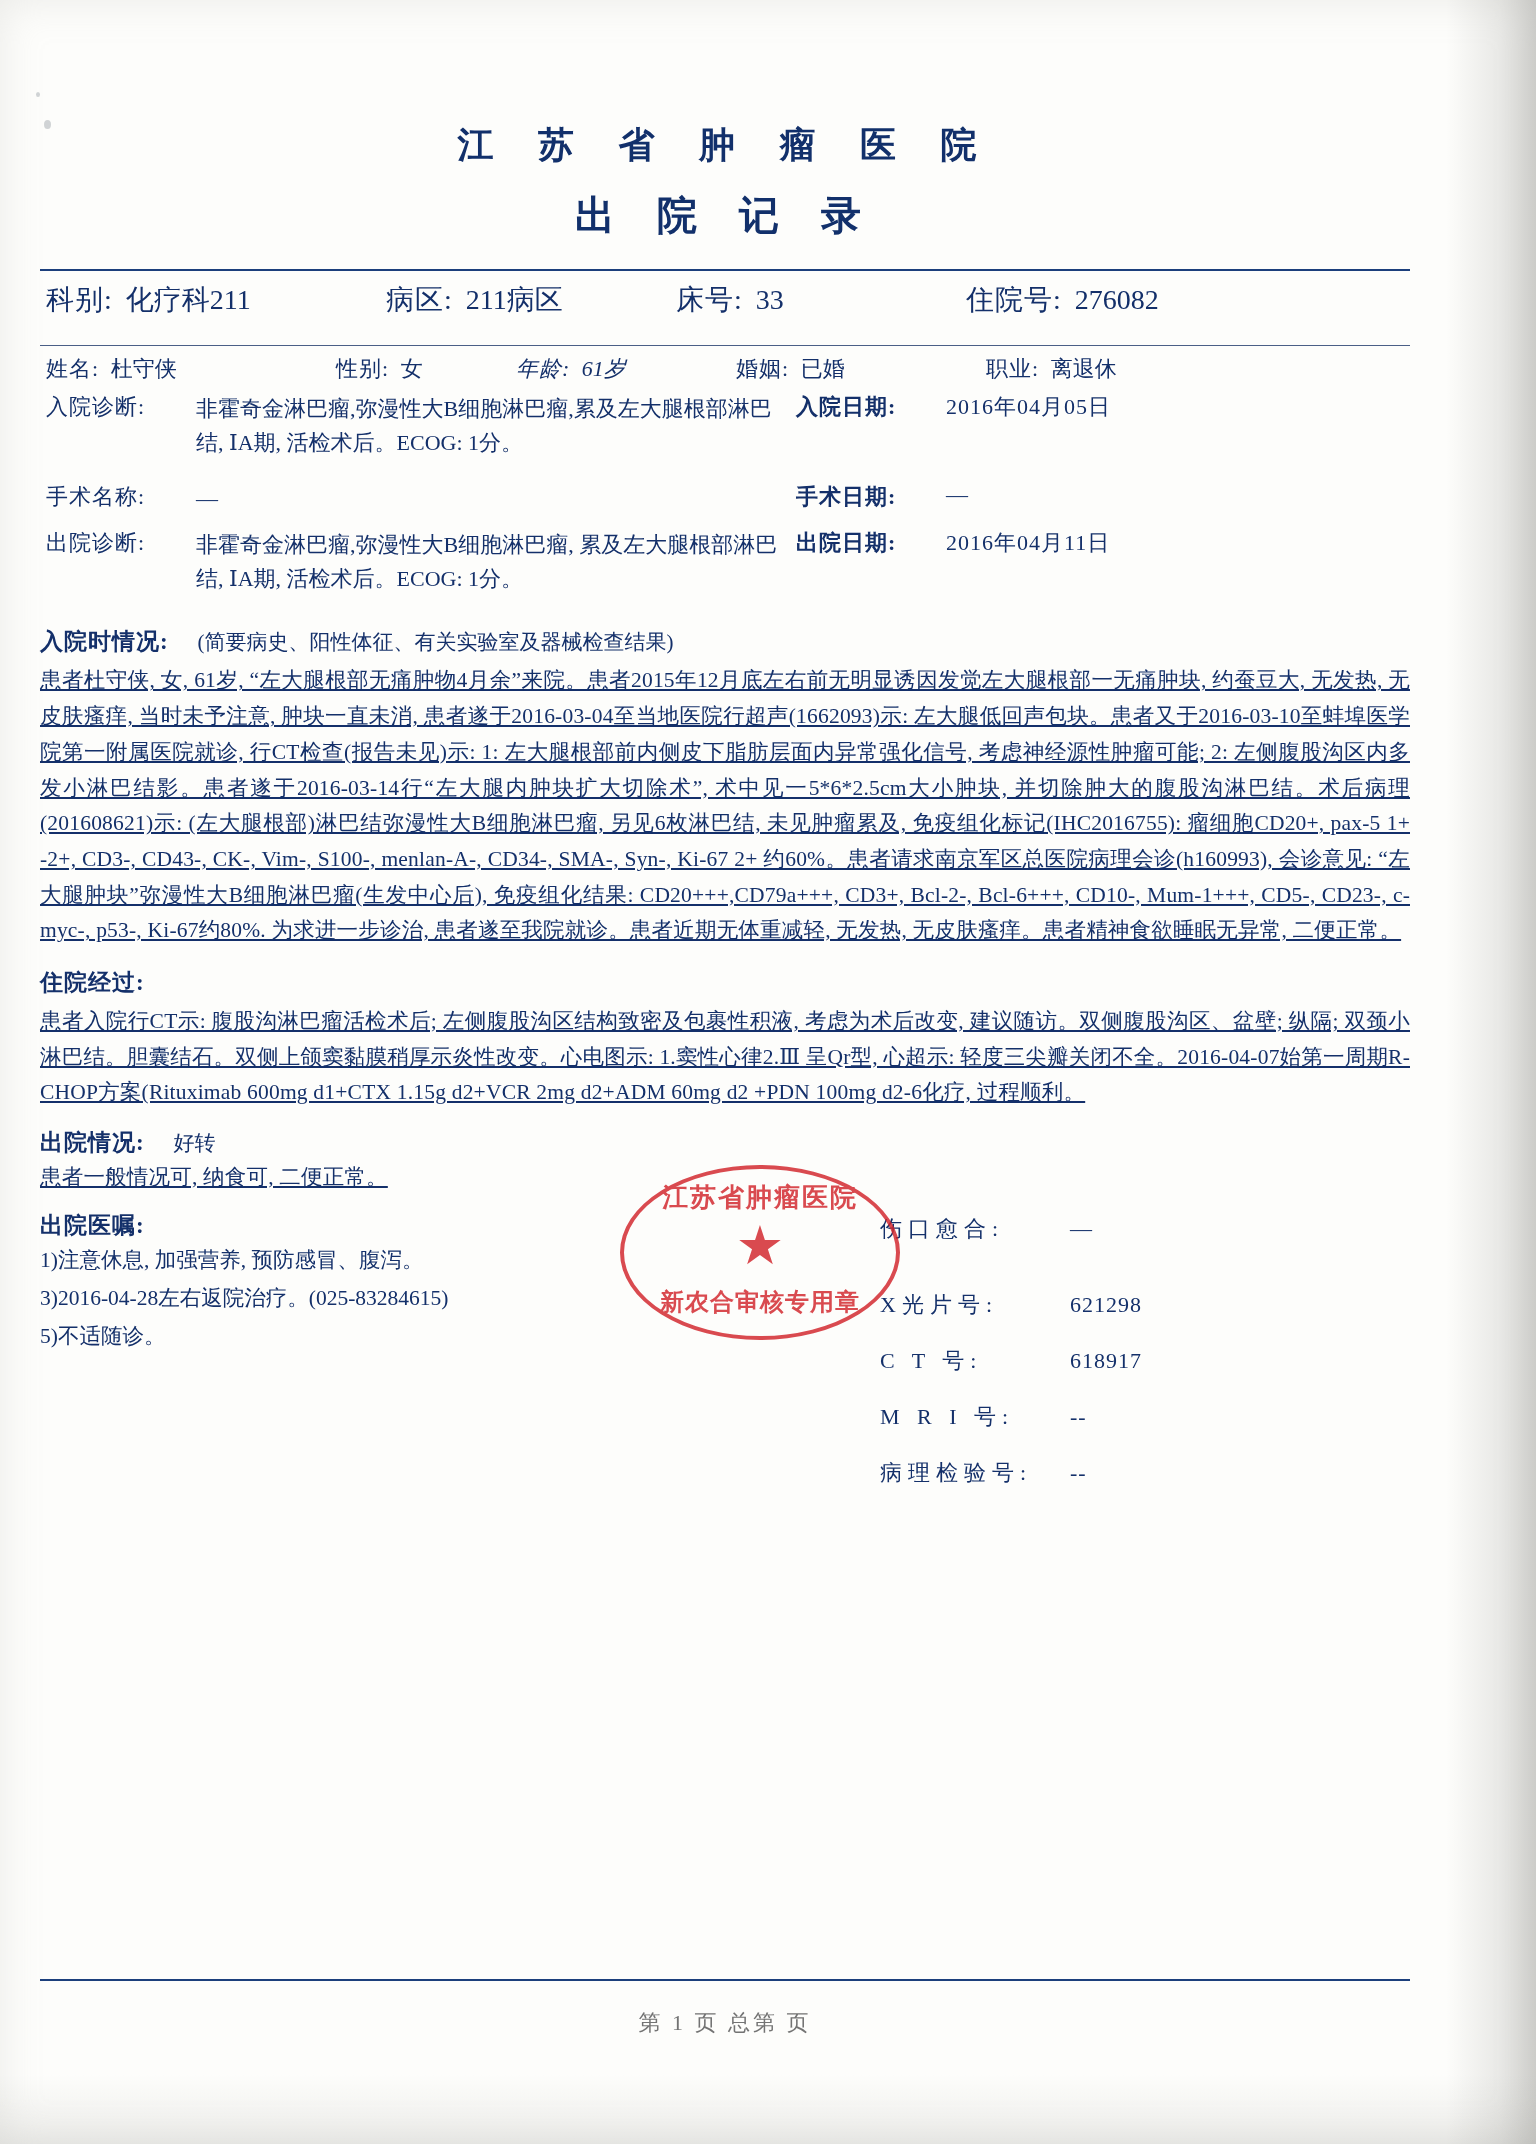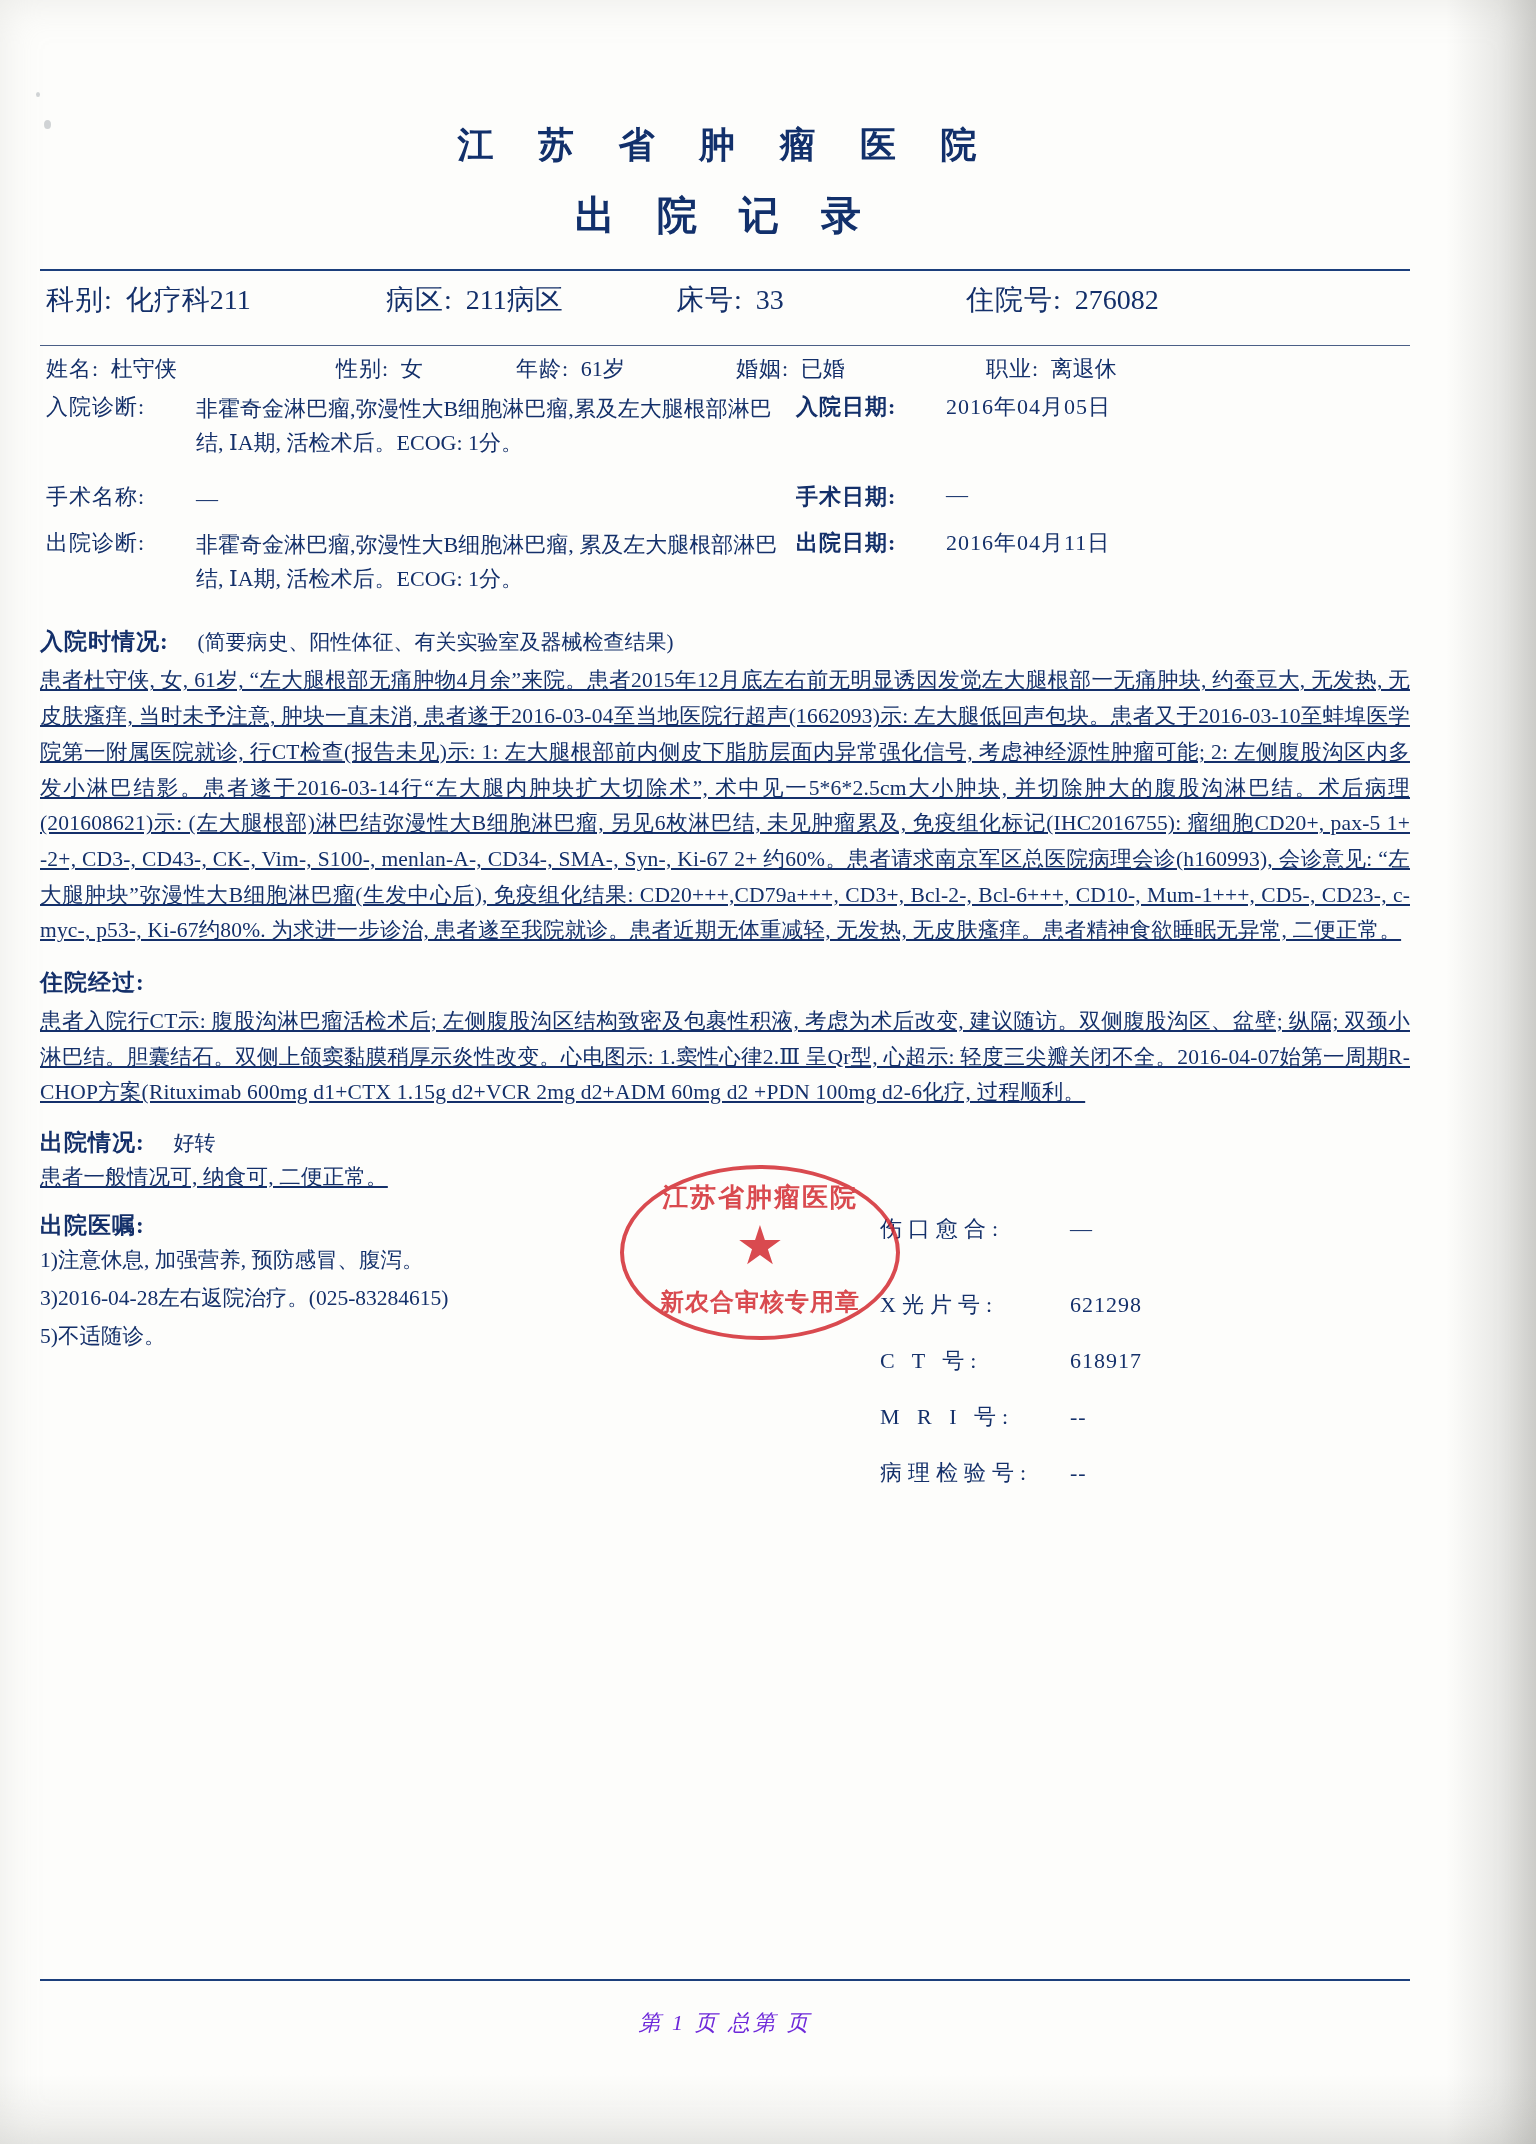--- a/index.html
+++ b/index.html
@@ -148,23 +148,22 @@
   .kv .k { width: 190px; flex: 0 0 190px; letter-spacing: 6px; }
   .kv .v { letter-spacing: 1px; }
 
   .footer {
     position: absolute;
     bottom: 38px;
     left: 0;
     width: 100%;
     text-align: center;
     font-size: 22px;
-    color: #6d28d9;
+    color: #737373;
     letter-spacing: 3px;
-    font-style: italic;
   }
   .footer-rule {
     position: absolute;
     bottom: 95px;
     left: 0;
     width: 100%;
     height: 2px;
     background: #1c3f7c;
   }
 
@@ -258,21 +257,21 @@
 
     <div class="row-person">
       <div class="cell" style="width:290px;">
         <span class="lbl">姓名:</span>
         <span class="val">杜守侠</span>
       </div>
       <div class="cell" style="width:180px;">
         <span class="lbl">性别:</span>
         <span class="val">女</span>
       </div>
-      <div class="cell" style="width:220px;">
+      <div class="cell" style="width:220px;font-style:italic;">
         <span class="lbl">年龄:</span>
         <span class="val">61岁</span>
       </div>
       <div class="cell" style="width:250px;">
         <span class="lbl">婚姻:</span>
         <span class="val">已婚</span>
       </div>
       <div class="cell">
         <span class="lbl">职业:</span>
         <span class="val">离退休</span>

